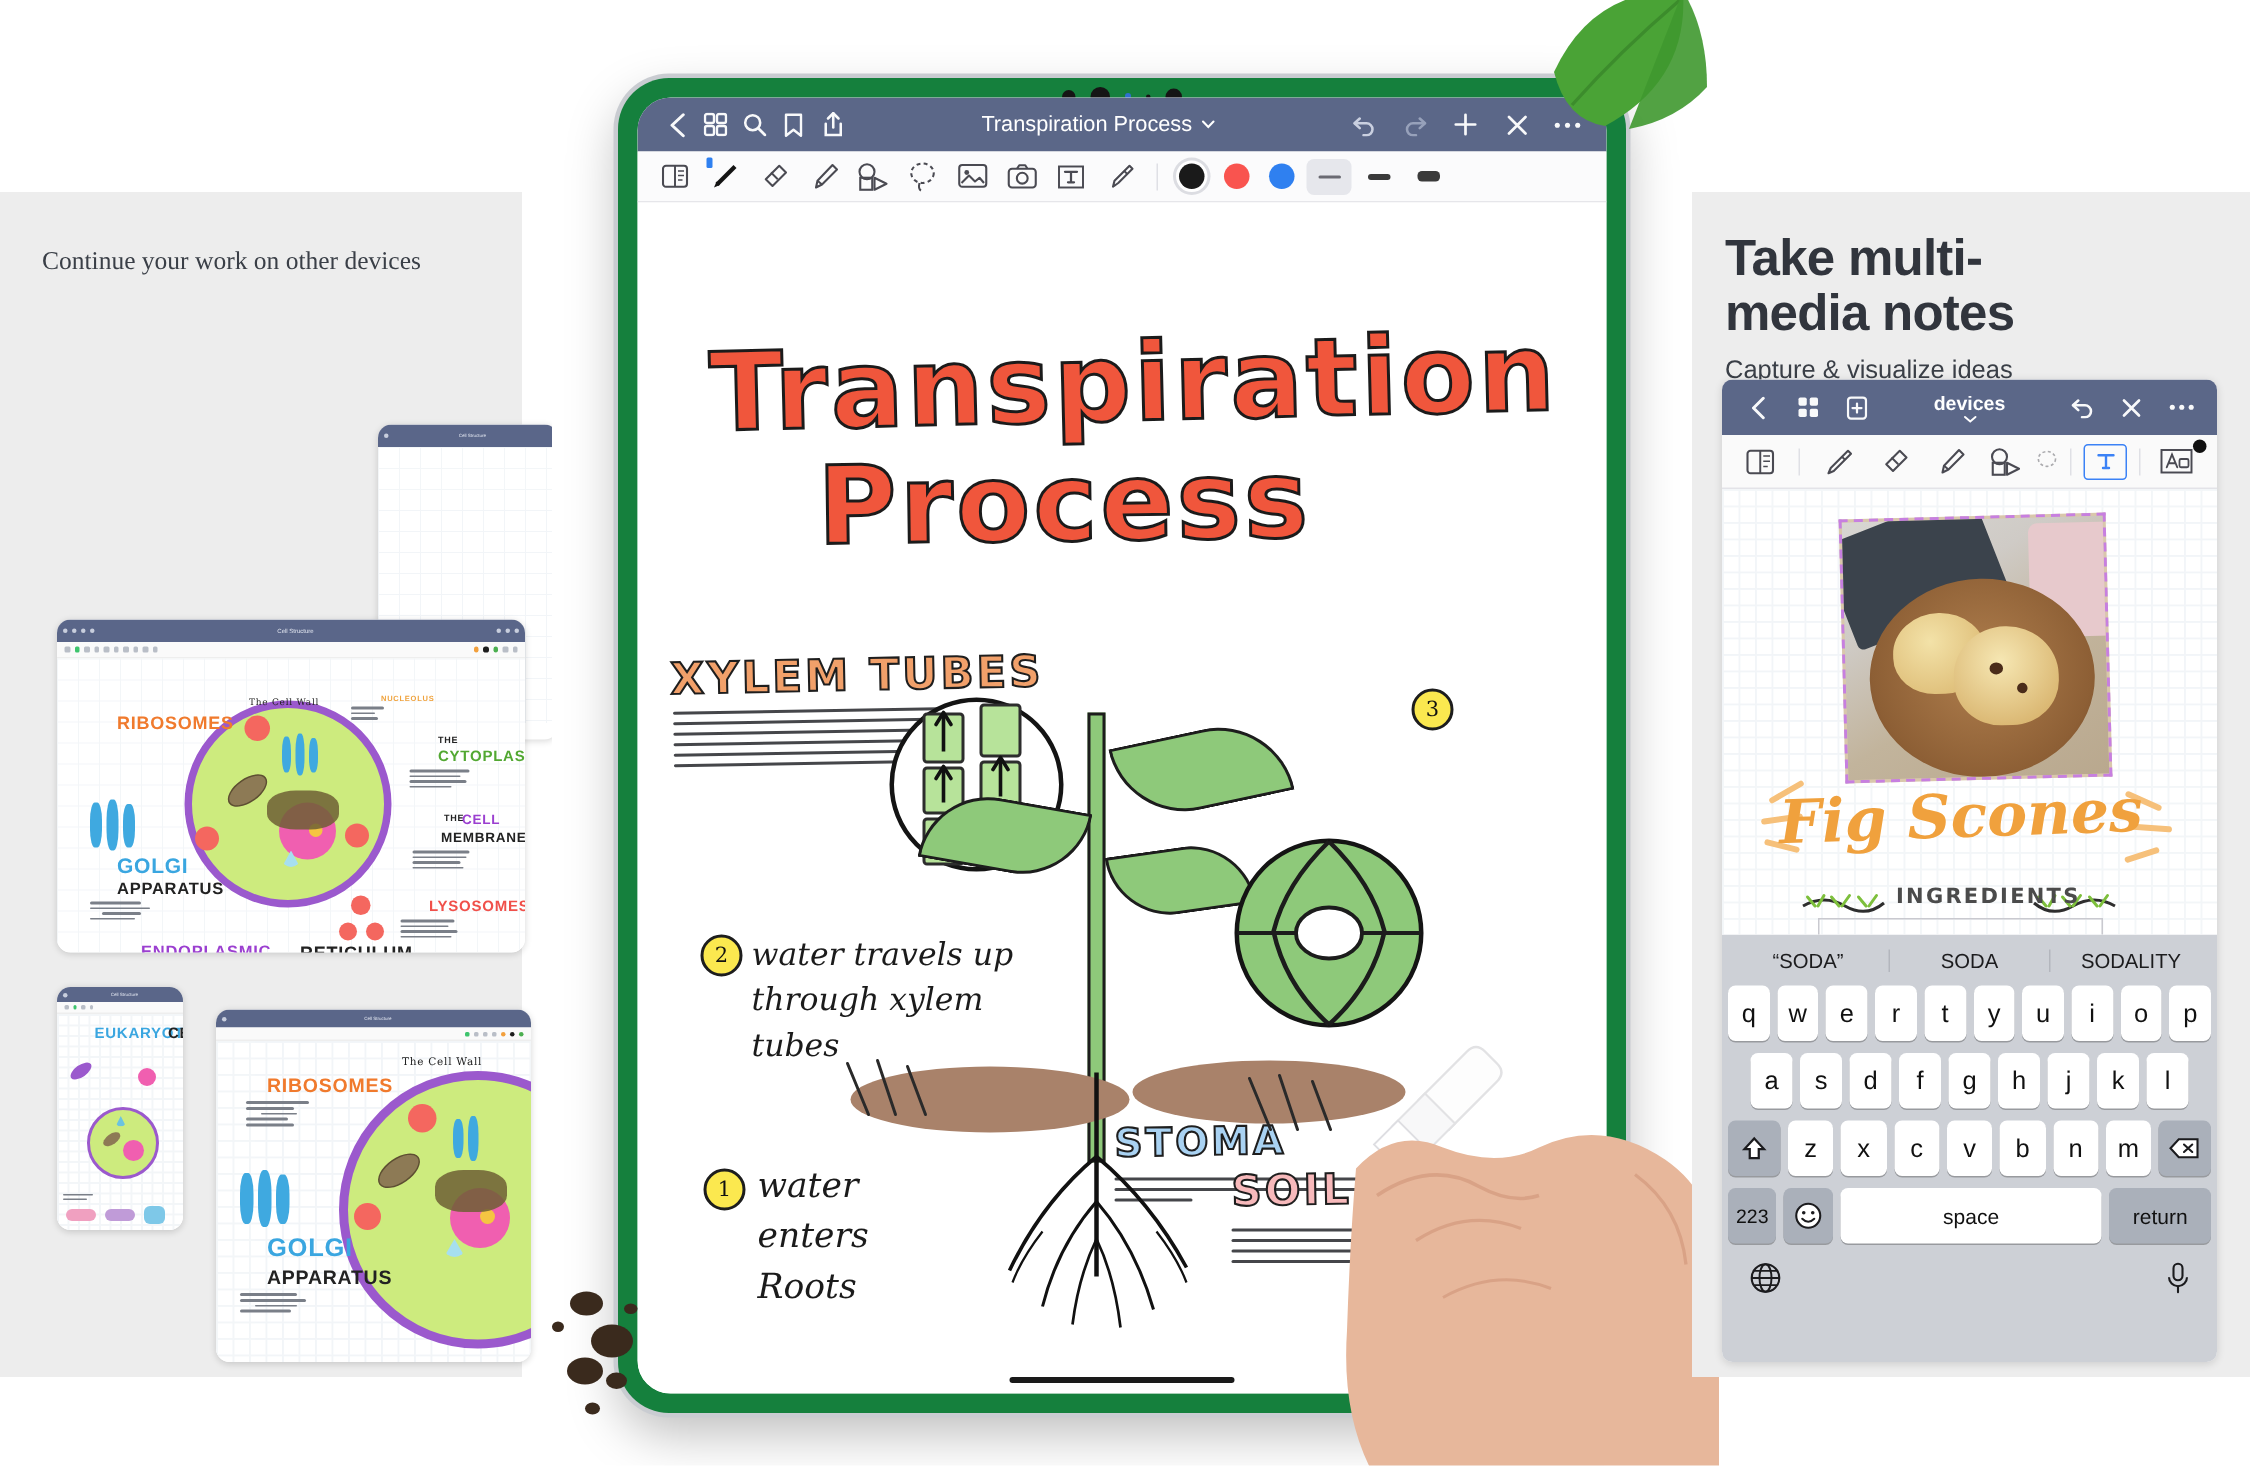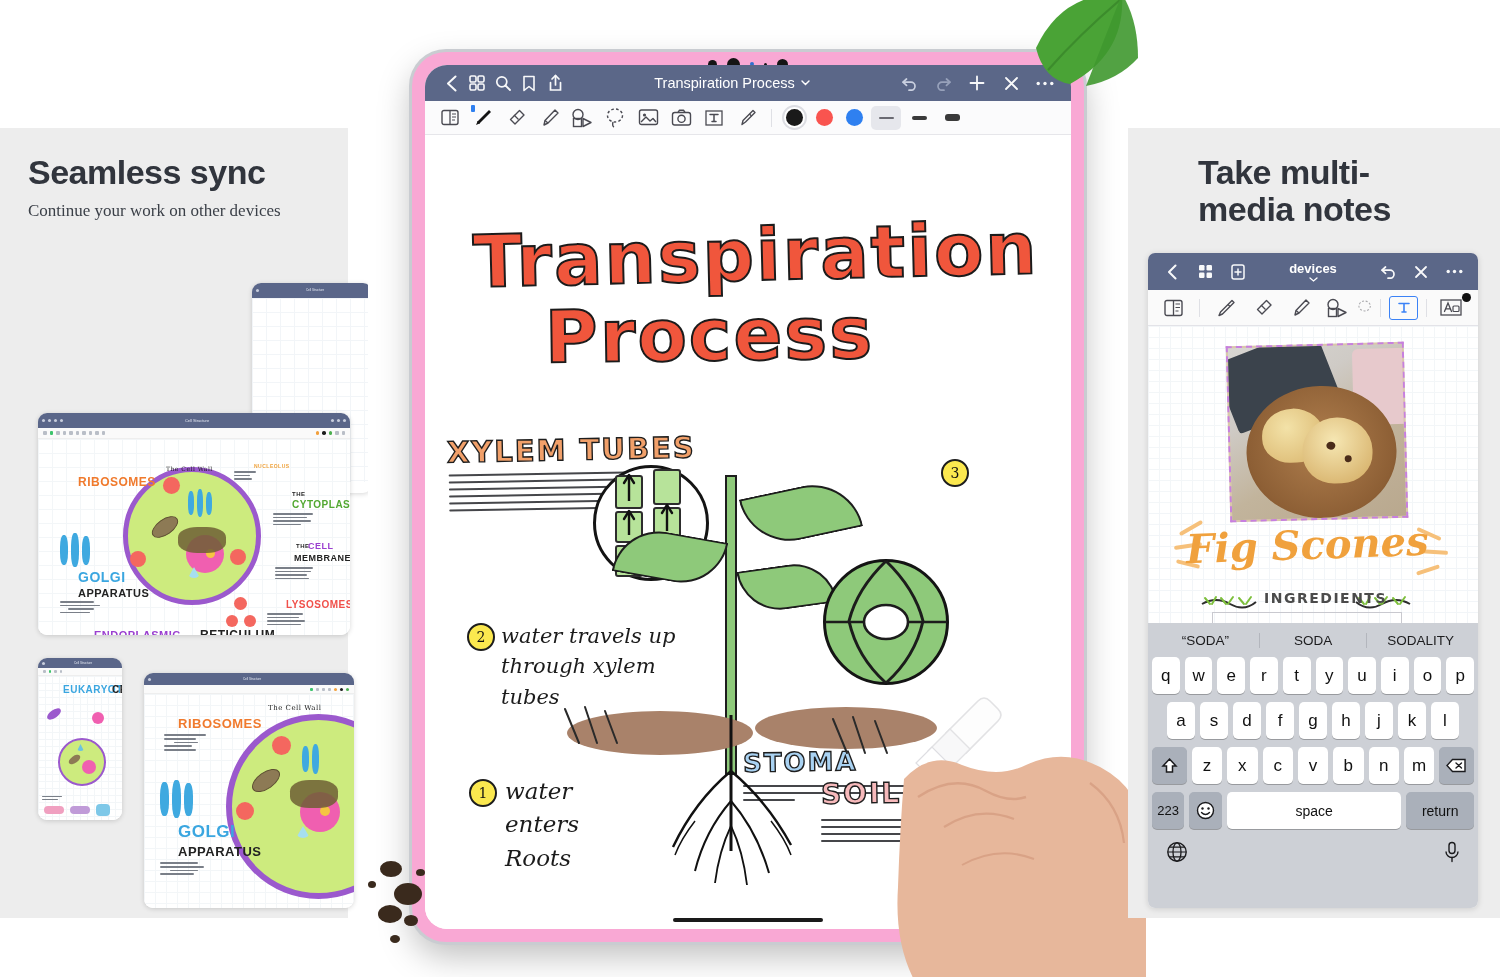--- a/index.html
+++ b/index.html
@@ -48,21 +48,21 @@
   .lbl { position:absolute; font-weight:bold; letter-spacing:.5px; white-space:nowrap;margin-left:20px; }
   .lbl.o { color:#f07a2d; } .lbl.b { color:#3aa6e0; } .lbl.p { color:#9b3fd0; }
   .lbl.g2 { color:#52a832; } .lbl.r { color:#f0504a; } .lbl.k { color:#222; }
   .scrib { position:absolute; }
   .scrib i { display:block; background:#7a7f88; border-radius:1px; margin-bottom:2px; }
 
   
   .ipad-wrap { position:absolute; left:368px; top:0px; width:760px; height:977px;
      background:#ffffff; }
   .ipad { position:absolute; left:44px; top:52px; width:672px; height:890px;
-    background:#f9a8d4; border-radius:34px;
+    background:#15803d; border-radius:34px;
     box-shadow:0 0 0 3px #c9ccd1, 0 14px 34px rgba(0,0,0,.26); padding:13px; }
   .sensor { position:absolute; top:6px; left:50%; transform:translateX(-50%);
      width:150px; height:12px; display:flex; align-items:center; justify-content:center; gap:10px; }
   .sensor span { display:block; border-radius:50%; background:#151515; }
   .screen { width:100%; height:100%; background:#fff; border-radius:22px;
     overflow:hidden; position:relative; display:flex; flex-direction:column; }
 
   .nav { height:36px; background:#5b6788; display:flex; align-items:center;
     padding:0 13px; color:#fff; flex:0 0 auto; }
   .nav-ico { width:26px; height:26px; display:flex; align-items:center; justify-content:center;
@@ -111,21 +111,21 @@
      background:#fff; }
   .xylem-seg { position:absolute; background:#b7e39a; border:2px solid #2d2d2d;
     border-radius:3px; }
 
   
   .hand { position:absolute; bottom:-10px; right:-30px; width:300px; height:300px; }
 
   
   .panel-right { position:absolute; left:1128px; top:128px; width:372px; height:790px;
     background:#ededed; }
-  .rt-head { padding:26px 0 0 22px;margin-left:48px; }
+  .rt-head { padding:26px 0 0 22px; }
   .rt-title { font-size:34px; font-weight:bold; color:#31353d; line-height:1.08;
      letter-spacing:-0.5px; }
   .rt-sub { font-size:17px; color:#3a3f47; margin-top:10px; }
 
   .phone { position:absolute; left:20px; top:125px; width:330px; height:655px;
     background:#fff; border-radius:7px; overflow:hidden;
     box-shadow:0 1px 6px rgba(0,0,0,.14); display:flex; flex-direction:column; }
   .pnav { height:37px; background:#5b6788; display:flex; align-items:center;
     padding:0 11px; color:#fff; gap:7px; }
   .pnav-title { flex:1; text-align:center; font-size:13px; font-weight:bold; color:#fff; }
@@ -172,21 +172,20 @@
   .dirt { position:absolute; }
   .dirt i { position:absolute; background:#3a2a1d; border-radius:50%; }
 </style>
 </head>
 <body>
 
 <div id="stage">
 
   <div class="panel-left">
     <div class="panel-head">
-      <div class="panel-title">Seamless sync</div>
       <div class="panel-sub">Continue your work on other devices</div>
     </div>
 
     <div class="thumb-area">
 
       <div class="thumb" style="left:252px; top:155px; width:120px; height:210px;">
         <div class="thumb-bar">
           <div class="thumb-dot"></div>
           <div class="thumb-bar-title">Cell Structure</div>
         </div>
@@ -687,20 +686,21 @@
       <i style="left:30px;top:100px;width:10px;height:8px;"></i>
       <i style="left:56px;top:34px;width:9px;height:7px;"></i>
       <i style="left:8px;top:46px;width:8px;height:7px;"></i>
     </div>
   </div>
 
   <div class="panel-right">
     <div class="rt-head">
       <div class="rt-title">Take multi-</div>
       <div class="rt-title">media notes</div>
+      <div class="rt-sub">Capture &amp; visualize ideas</div>
     </div>
 
     <div class="phone">
 
       <div class="pnav">
         <div class="nav-ico">
           <svg width="10" height="16" viewBox="0 0 10 16">
               <path d="M8.5 1.5 L2 8 L8.5 14.5" stroke="#fff" stroke-width="2" fill="none" stroke-linecap="round" stroke-linejoin="round"></path>
             </svg>
         </div>

